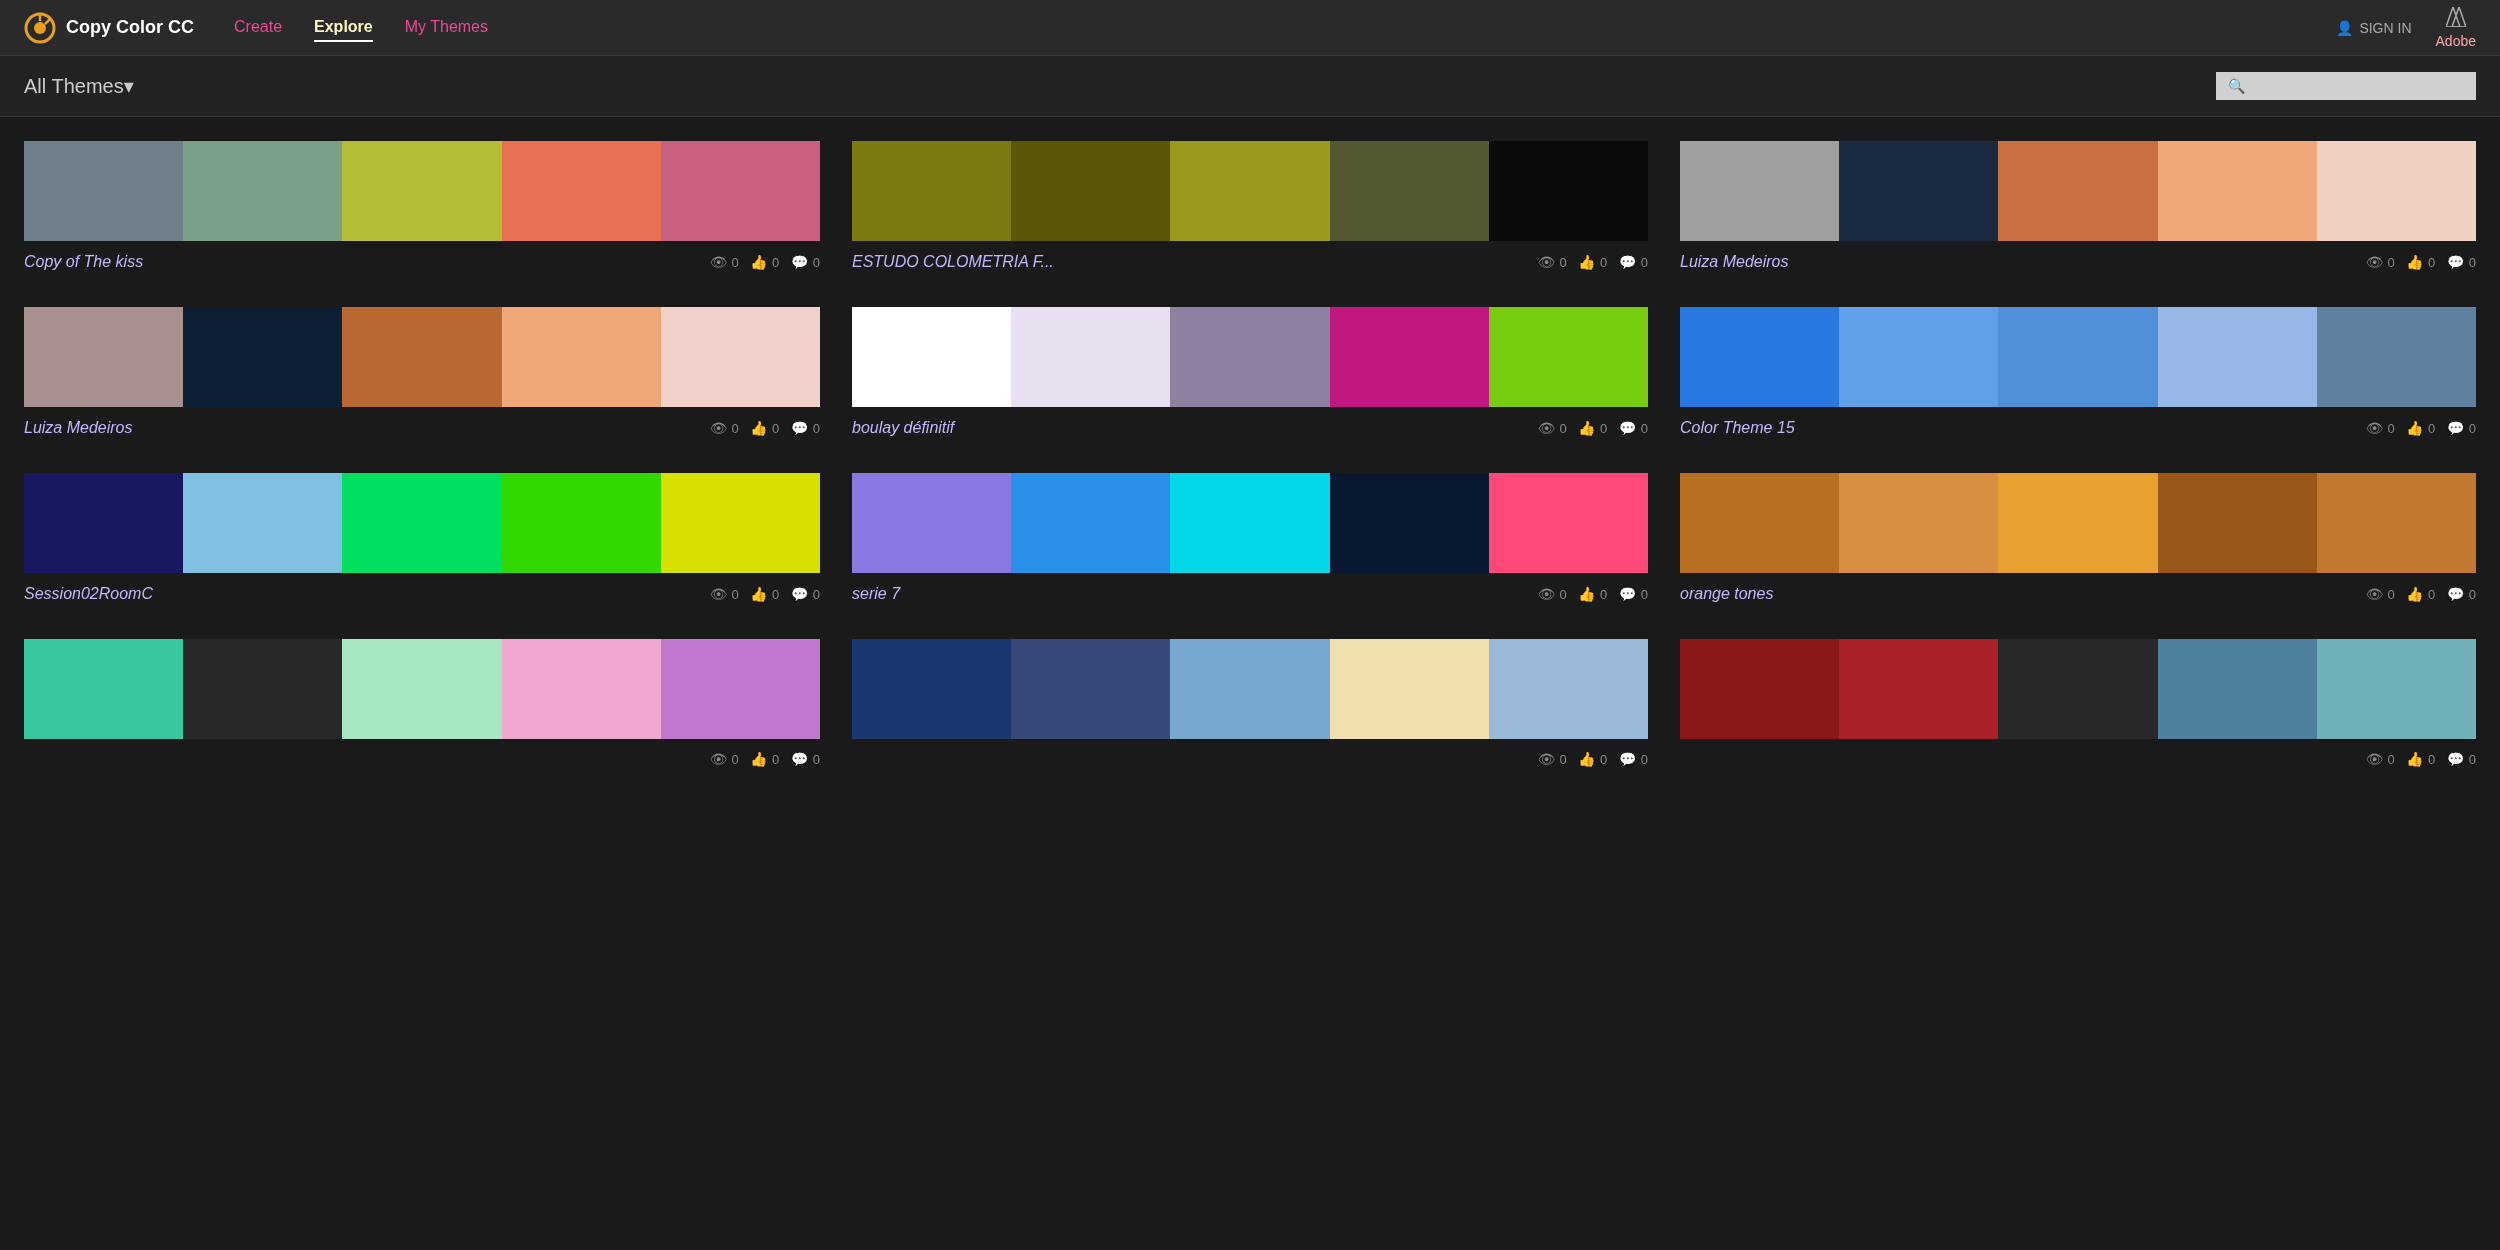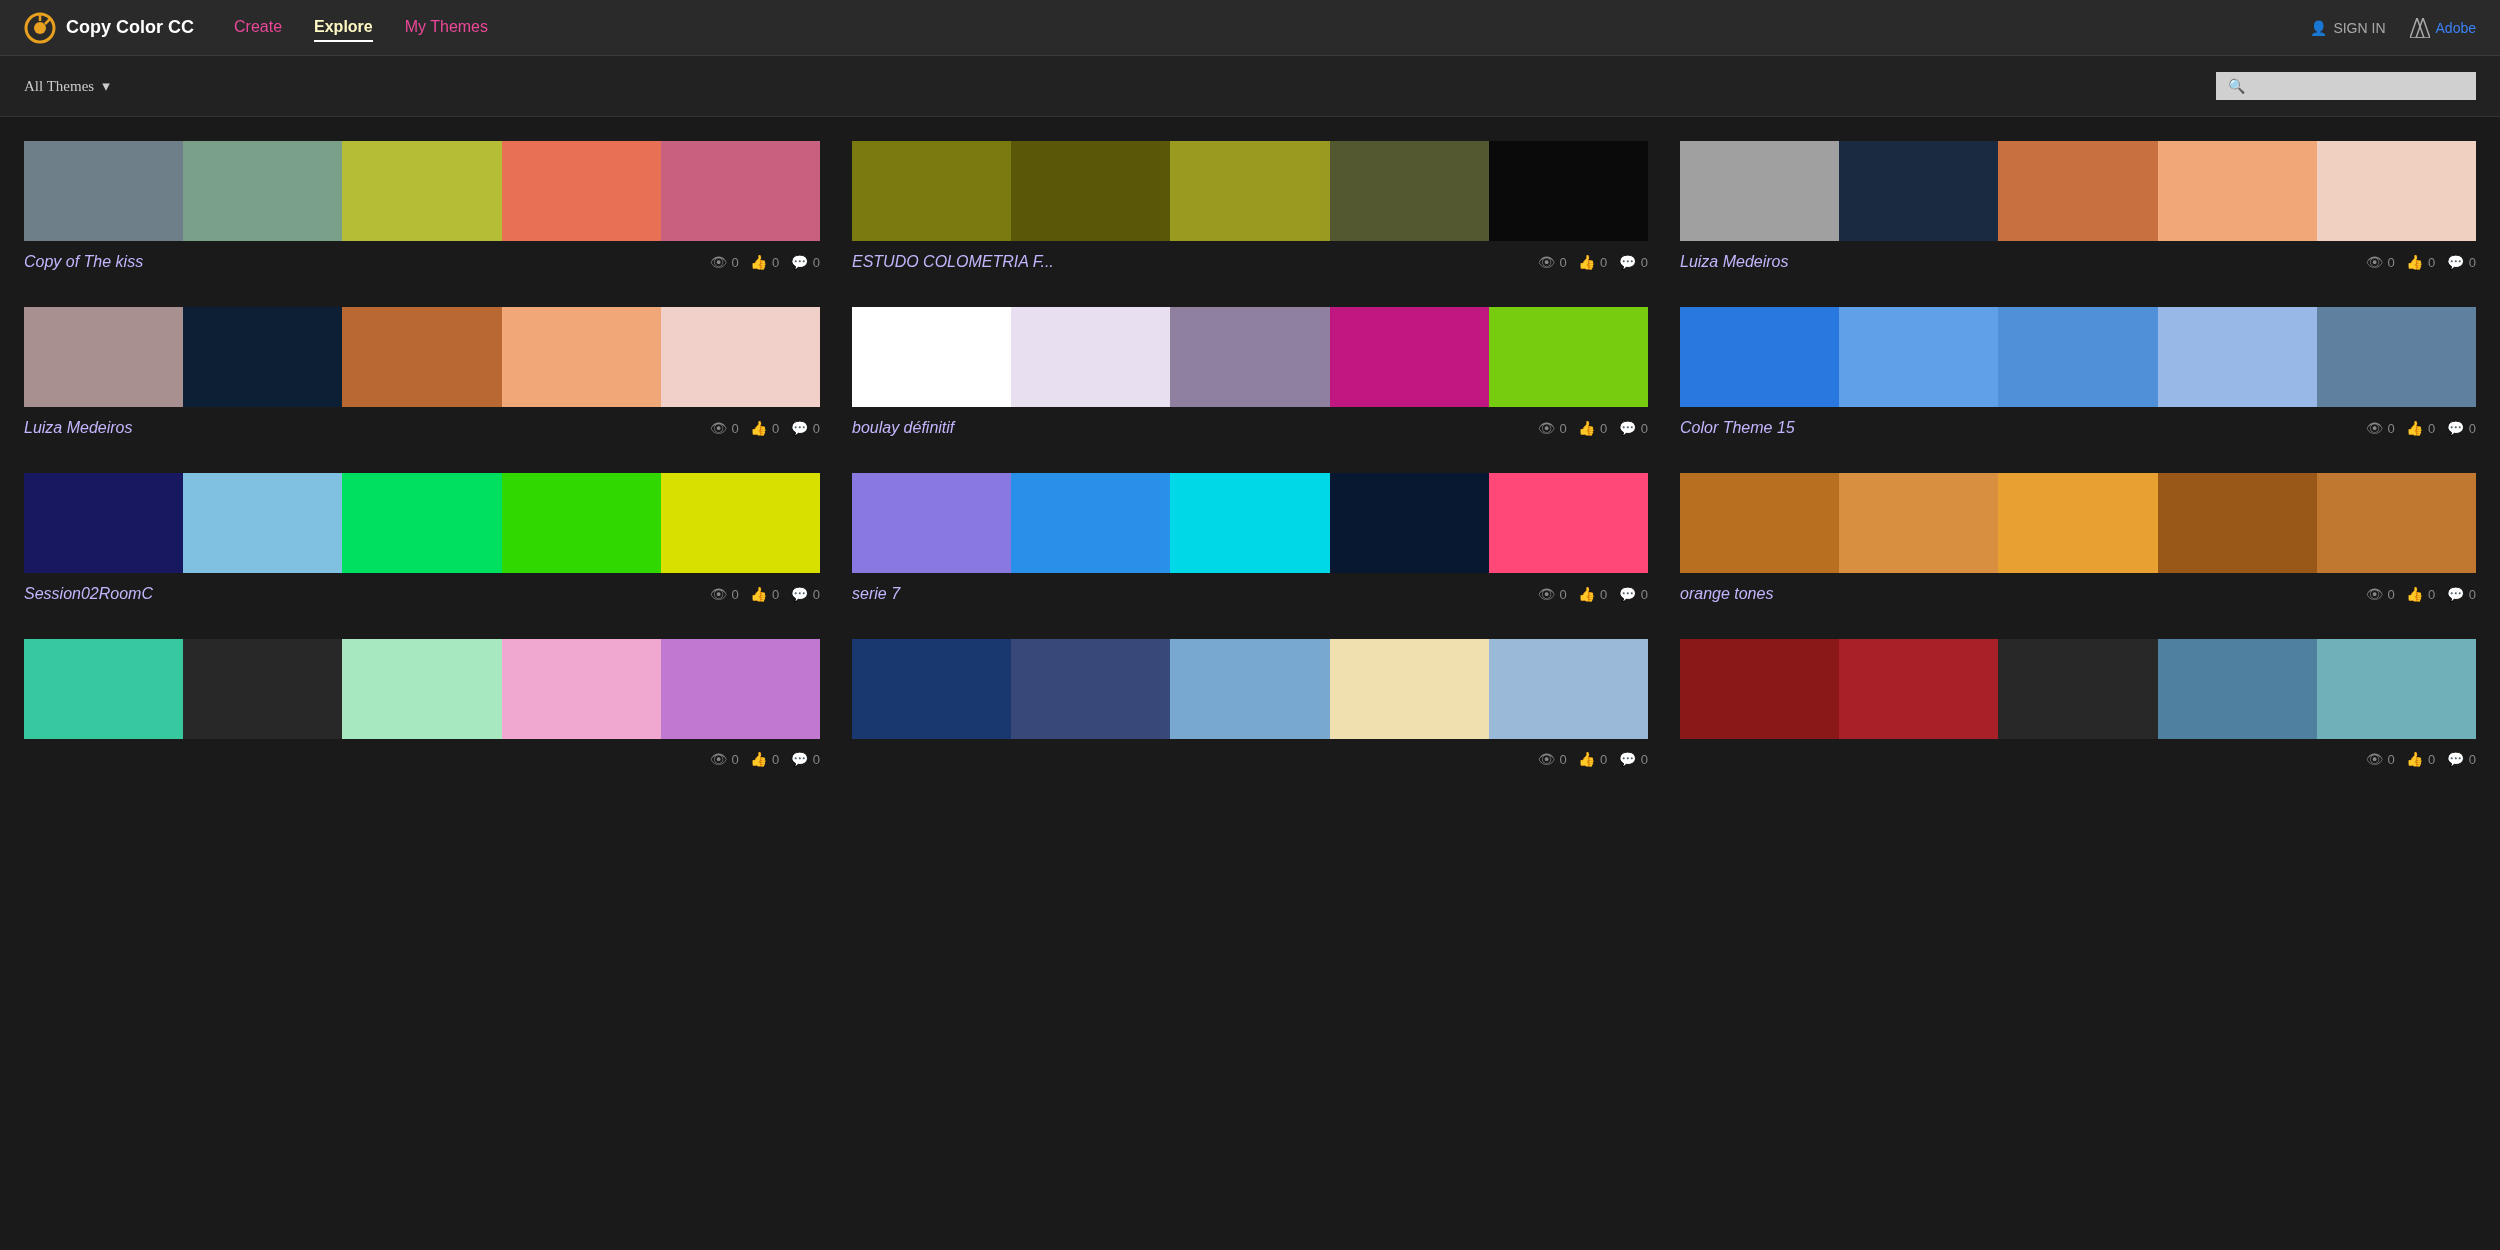--- a/index.html
+++ b/index.html
@@ -62,44 +62,44 @@
       align-items: center;
       gap: 6px;
       color: #aaa;
       font-size: 14px;
       cursor: pointer;
     }
     .adobe-logo-area {
       display: flex;
       align-items: center;
       gap: 6px;
-      color: #3b82f6;
+      color: #fca5a5;
       font-size: 14px;
+      flex-direction: column;
     }
 
     
     .filter-bar {
       background: #222;
       padding: 16px 24px;
       display: flex;
       align-items: center;
       justify-content: space-between;
       border-bottom: 1px solid #333;
     }
     .all-themes-btn {
       display: flex;
       align-items: center;
-      gap: 8px;
+      gap: 0;
       color: #ccc;
-      font-size: 15px;
+      font-size: 20px;
       cursor: pointer;
       background: none;
       border: none;
       color: #ccc;
-      font-family: Liberation Serif, serif;
     }
     .search-box {
       background: #d0d0d0;
       border: none;
       padding: 6px 12px;
       width: 260px;
       font-size: 14px;
       color: #666;
       display: flex;
       align-items: center;

